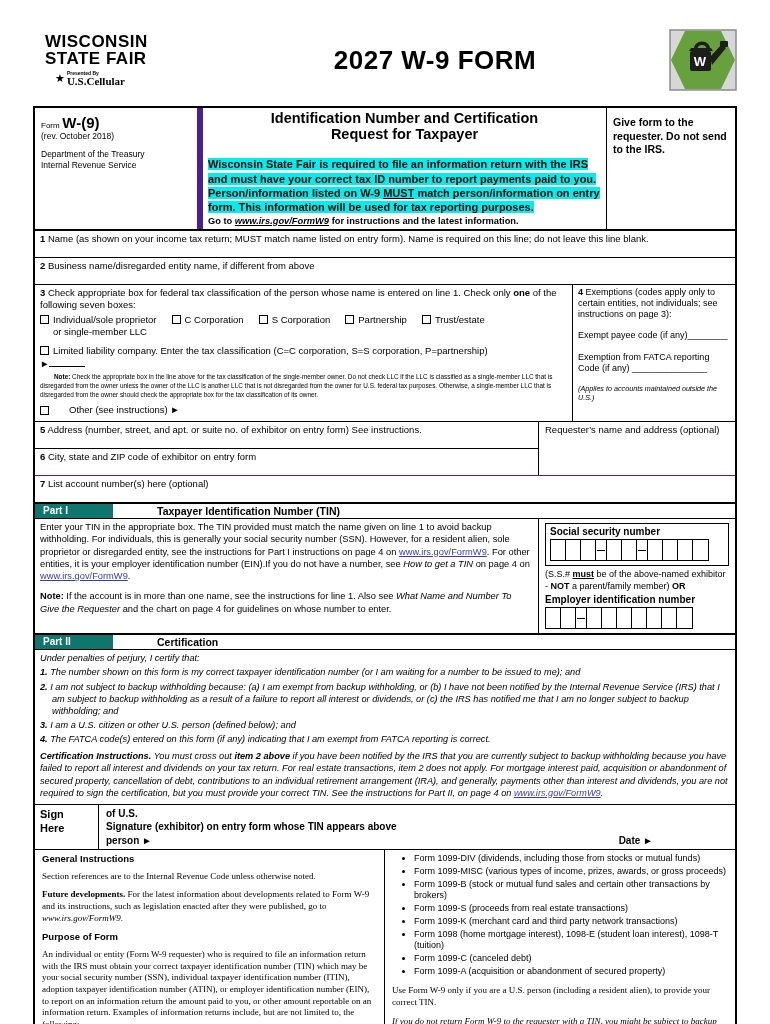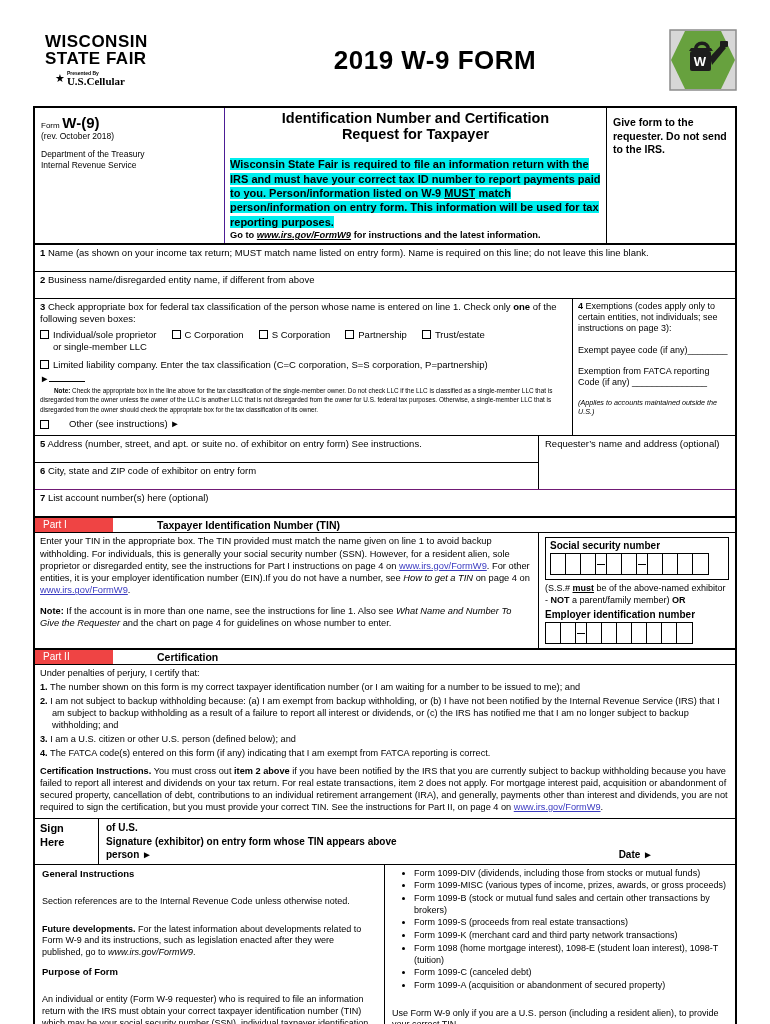--- a/index.html
+++ b/index.html
@@ -22,21 +22,21 @@
 
   
   .form-box { border:2px solid #000; font-size:9.5px; }
   .b { font-weight:bold; }
   .i { font-style:italic; }
   .u { text-decoration:underline; }
   .link { color:#3a3ac0; text-decoration:underline; cursor:pointer; }
   .link-bold { font-weight:bold; font-style:italic; text-decoration:underline; cursor:pointer; }
 
   .hdr-row { display:flex; border-bottom:2px solid #000; }
-  .hdr-col1 { width:190px; border-right:1px solid #4c1d95; padding:6px 6px 4px; }
+  .hdr-col1 { width:168px; border-right:6px solid #4c1d95; padding:6px 6px 4px; }
   .form-word { font-size:8px; }
   .form-num { font-size:15px; font-weight:bold; }
   .rev { font-size:8.5px; margin-bottom:8px; }
   .dept { font-size:8.5px; line-height:1.3; }
   .hdr-col2 { flex:1; border-right:1px solid #000; padding:2px 5px 3px; }
   .req-title { text-align:center; font-weight:bold; font-size:14.5px; line-height:1.12; }
   .hl-text { font-size:11px; line-height:1.3; margin-top:15px; font-weight:bold; }
   .hl { background:#00eeee; }
   .goto { font-weight:bold; font-size:9.3px; margin-top:1px; }
   .hdr-col3 { width:128px; padding:8px 6px; font-weight:bold; font-size:10.5px; line-height:1.3; }
@@ -63,56 +63,56 @@
 
   
   .sec56 { display:flex; border-bottom:1px solid #701a75; }
   .col-a { flex:1; border-right:1px solid #000; }
   .line5 { border-bottom:1px solid #000; padding:2px 5px 0; }
   .line6 { padding:2px 5px 0; }
   .col-b { width:196px; padding:2px 6px; }
 
   
   .part-bar { display:flex; border-bottom:1px solid #000; border-top:1px solid #000; }
-  .part-chip { background:#ef4444; color:#fff; font-weight:normal; width:78px; padding:1px 0 1px 8px; font-size:10px; }
+  .part-chip { background:#0f766e; color:#fff; font-weight:bold; width:78px; padding:1px 0 1px 8px; font-size:10px; }
   .part-title { font-weight:bold; font-size:10.5px; padding:1px 0 1px 44px; }
 
   
   .p1-row { display:flex; border-bottom:1px solid #000; }
   .p1-left { flex:1; border-right:1px solid #000; padding:2px 5px 4px; font-size:9.3px; line-height:1.32; }
   .p1-note { margin-top:8px; }
   .tin-panel { width:196px; padding:4px 6px; font-size:9.3px; }
   .ssn-box { border:1px solid #000; padding:2px 4px 4px; }
   .ssn-title { font-weight:bold; font-size:10px; }
   .ein-title { font-weight:bold; font-size:10px; margin-top:2px; }
   .digit-grid { display:flex; border:1px solid #000; margin-top:2px; width:fit-content; }
   .dcell { width:15px; height:20px; border-right:1px solid #000; }
   .dash-cell { width:11px; border-right:1px solid #000; position:relative; }
   .dash-cell::after { content:""; position:absolute; left:1px; right:1px; top:50%; border-top:1.5px solid #000; }
   .digit-grid > :last-child { border-right:none; }
   .ssn-note { font-size:9px; line-height:1.3; margin:3px 0 2px; }
 
   
-  .cert { border-bottom:1px solid #000; padding:2px 5px 5px; font-size:9.2px; line-height:1.32; }
+  .cert { border-bottom:1px solid #000; padding:2px 5px 5px; font-size:9.2px; line-height:1.32;font-style:italic; }
   .cert-item { padding-left:12px; text-indent:-12px; margin-top:2px; }
   .cert-instr { margin-top:5px; }
 
   
   .sign-row { display:flex; border-bottom:1px solid #000; }
   .sign-label { width:64px; border-right:1px solid #000; padding:2px 5px; font-size:11px; font-weight:bold; line-height:1.3; }
   .sign-right { flex:1; padding:2px 7px; font-size:10px; font-weight:bold; line-height:1.35; }
   .sig-line3 { display:flex; align-items:flex-end; }
   .sig-fill { flex:1; }
   .date-fill { width:75px; }
 
   
   .gi { display:flex; border-bottom:2px solid #000; font-size:9px; line-height:1.3; }
   .gi-left { flex:1; border-right:1px solid #000; padding:3px 7px 4px; }
   .gi-right { width:350px; padding:3px 7px 4px; }
-  .gi p { margin:16px 0 7px; }
+  .gi p { margin:5px 0 7px;font-family:Liberation Serif, serif; }
   .gi .gi-h { margin:0; font-size:9.5px; }
   .gi ul { margin:0 0 5px; padding-left:30px; }
   .gi li { margin-bottom:1px; }
   .gi-right ul { padding-left:22px; margin-bottom:8px; }
 </style>
 </head>
 <body>
 
 <div class="page">
 
@@ -121,21 +121,21 @@
       <div class="wsf-line1">WISCONSIN</div>
       <div class="wsf-line2">STATE FAIR</div>
       <div class="wsf-presented">
         <span class="wsf-star">★</span>
         <span class="presented-stack">
           <span class="presented">Presented By</span>
           <span class="sponsor">U.S.Cellular</span>
         </span>
       </div>
     </div>
-    <h1 class="page-title">2019 W-9 FORM</h1>
+    <h1 class="page-title">2027 W-9 FORM</h1>
     <div class="badge">
       <svg width="68" height="62" viewBox="0 0 68 62">
         <rect x="1" y="1" width="66" height="60" fill="#d7d7d7" stroke="#8c8c8c" stroke-width="1.5"></rect>
         <polygon points="16,2 52,2 66,31 52,60 16,60 2,31" fill="#67a13e"></polygon>
         <path d="M27,21 C25,12 41,12 39,21" stroke="#1d1d1d" stroke-width="3.5" fill="none"></path>
         <polygon points="20,22 44,22 42,19 22,19" fill="#1d1d1d"></polygon>
         <rect x="21" y="22" width="21" height="20" rx="2" fill="#1d1d1d"></rect>
         <polygon points="41,28 53,15 57,19 43,36" fill="#1d1d1d"></polygon>
         <rect x="51" y="12" width="8" height="6" rx="1" fill="#1d1d1d"></rect>
         <text x="31" y="37" font-size="13" font-weight="bold" fill="#ffffff" text-anchor="middle">W</text>

